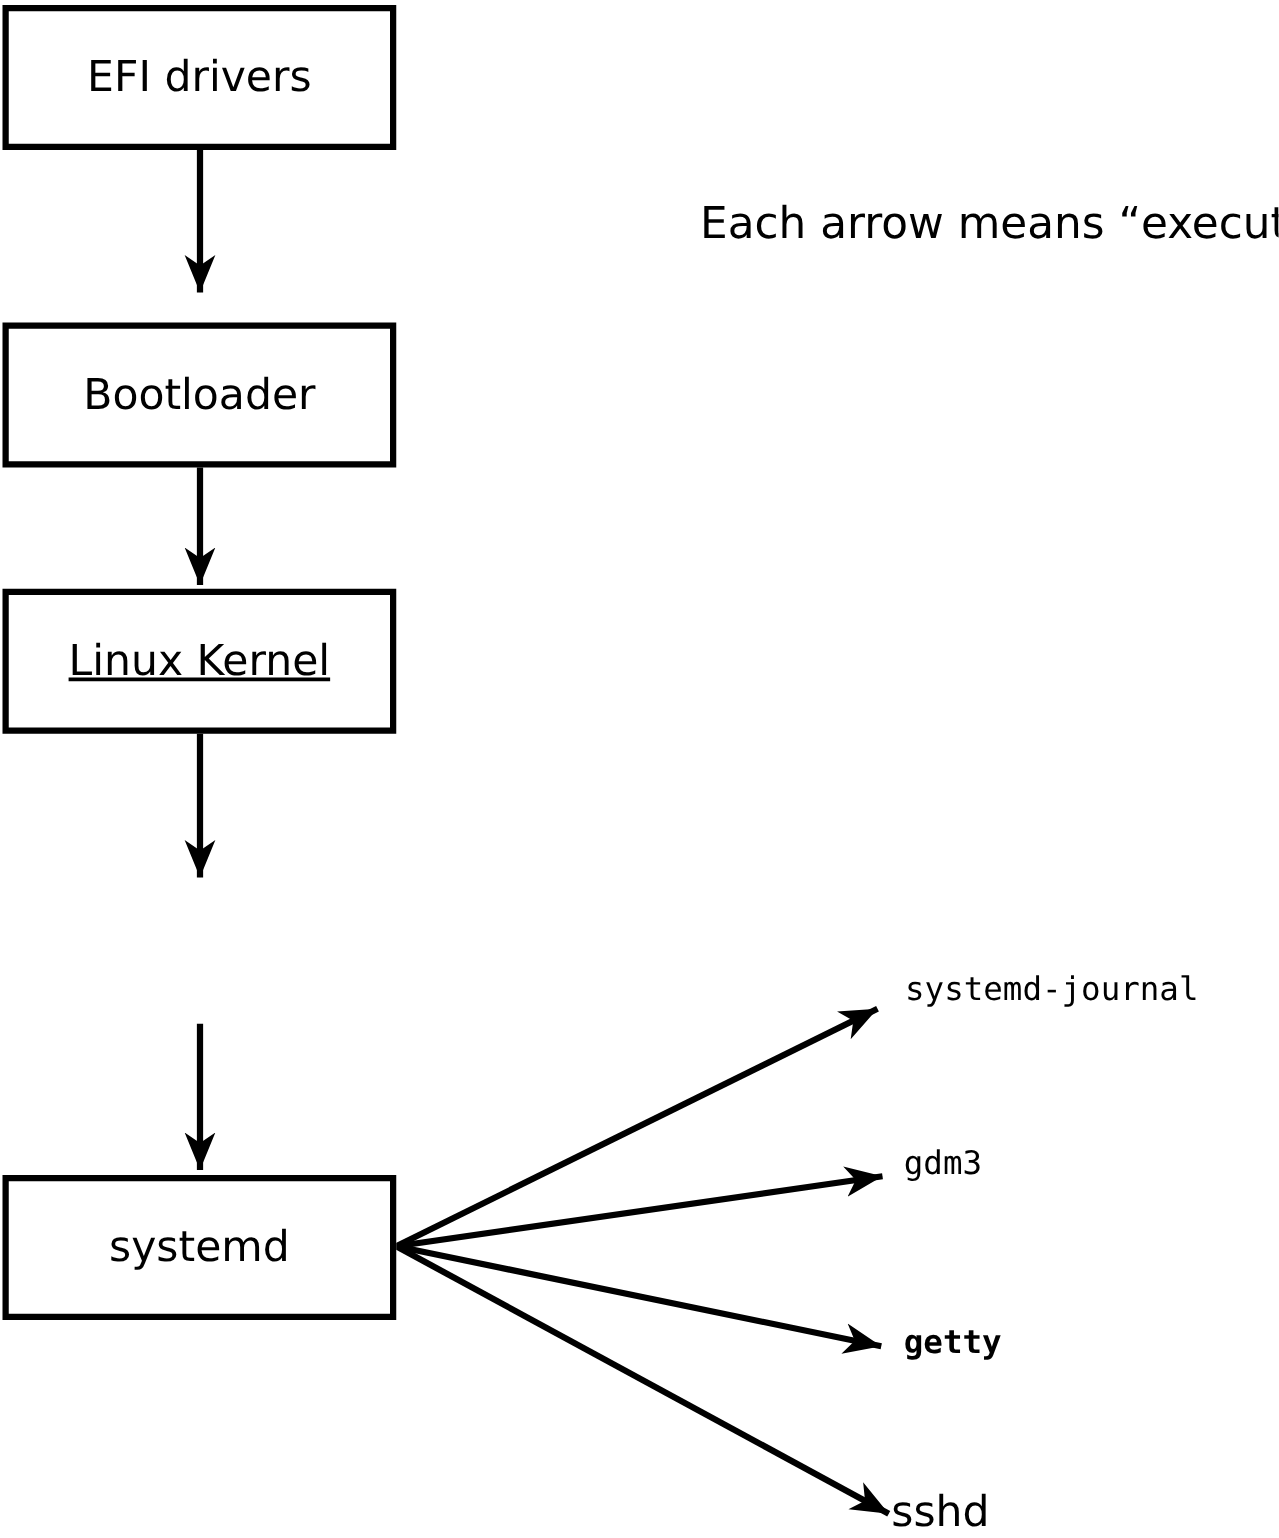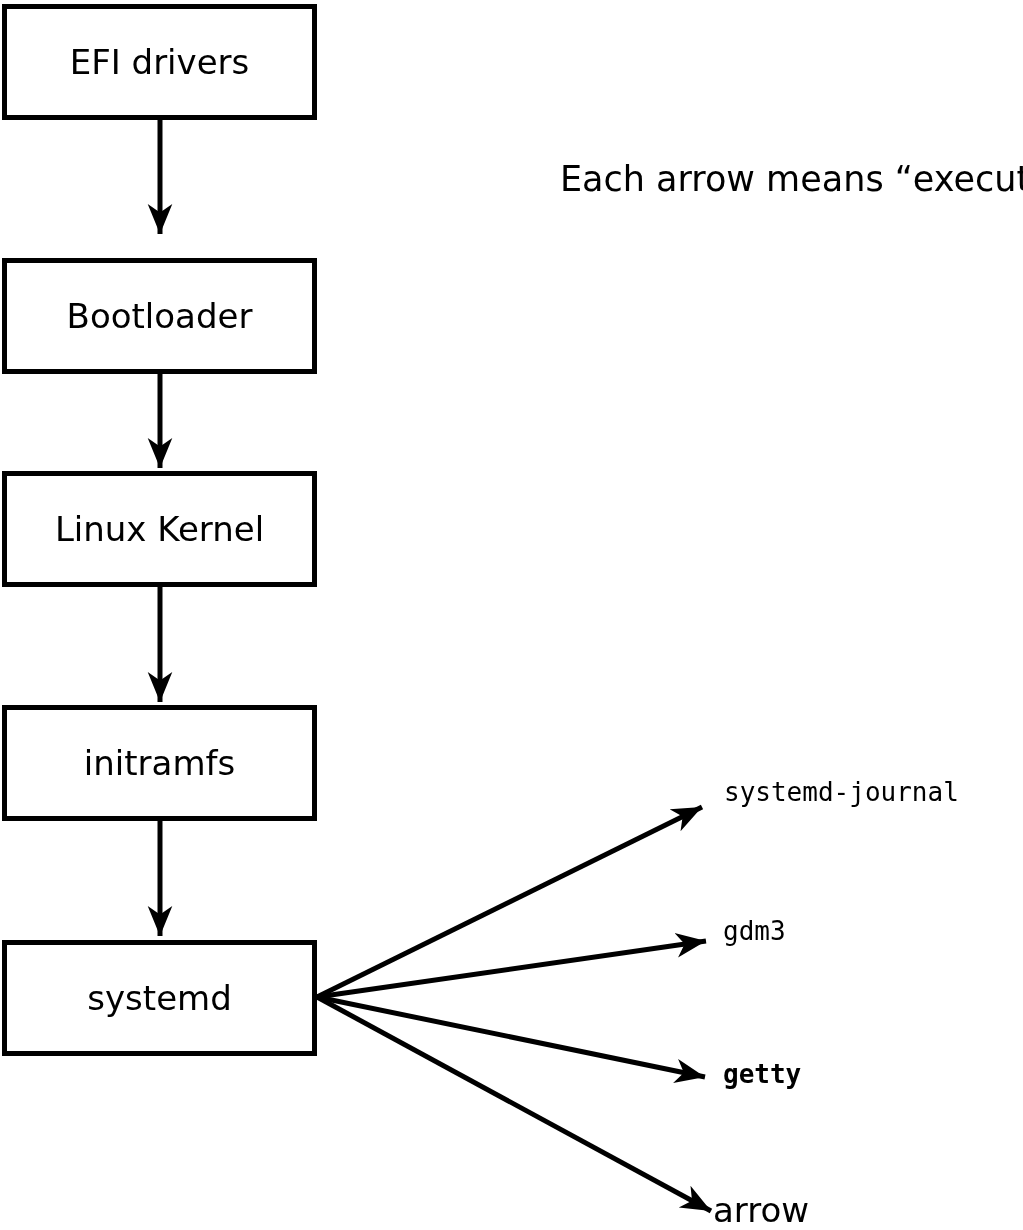--- a/index.html
+++ b/index.html
@@ -81,30 +81,27 @@
     <line x1="317" y1="997" x2="705" y2="1077" stroke="#000000" stroke-width="5" marker-end="url(#ah)"></line>
     <line x1="317" y1="997" x2="711" y2="1211" stroke="#000000" stroke-width="5" marker-end="url(#ah)"></line>
   </svg>
 
   <div class="node-box" style="top:4px;">
     <span class="node-label">EFI drivers</span>
   </div>
   <div class="node-box" style="top:237px;margin-top:21px;">
     <span class="node-label">Bootloader</span>
   </div>
-  <div class="node-box" style="top:471px;">
+  <div class="node-box" style="top:471px;text-decoration:underline;">
     <span class="node-label">Linux Kernel</span>
-  </div>
-  <div class="node-box" style="top:705px;">
-    <span class="node-label">initramfs</span>
   </div>
   <div class="node-box" style="top:940px;text-align:center;">
     <span class="node-label">systemd</span>
   </div>
 
   <div class="annotation">Each arrow means “executes”.</div>
 
   <div class="proc-label" style="left:724px; top:779px;">systemd-journal</div>
   <div class="proc-label" style="left:723px; top:918px;">gdm3</div>
   <div class="proc-label" style="left:723px; top:1061px;font-weight:bold;">getty</div>
-  <div class="proc-label sans" style="left:713px; top:1193px;">arrow</div>
+  <div class="proc-label sans" style="left:713px; top:1193px;">sshd</div>
 
 </div>
 
 </body></html>

